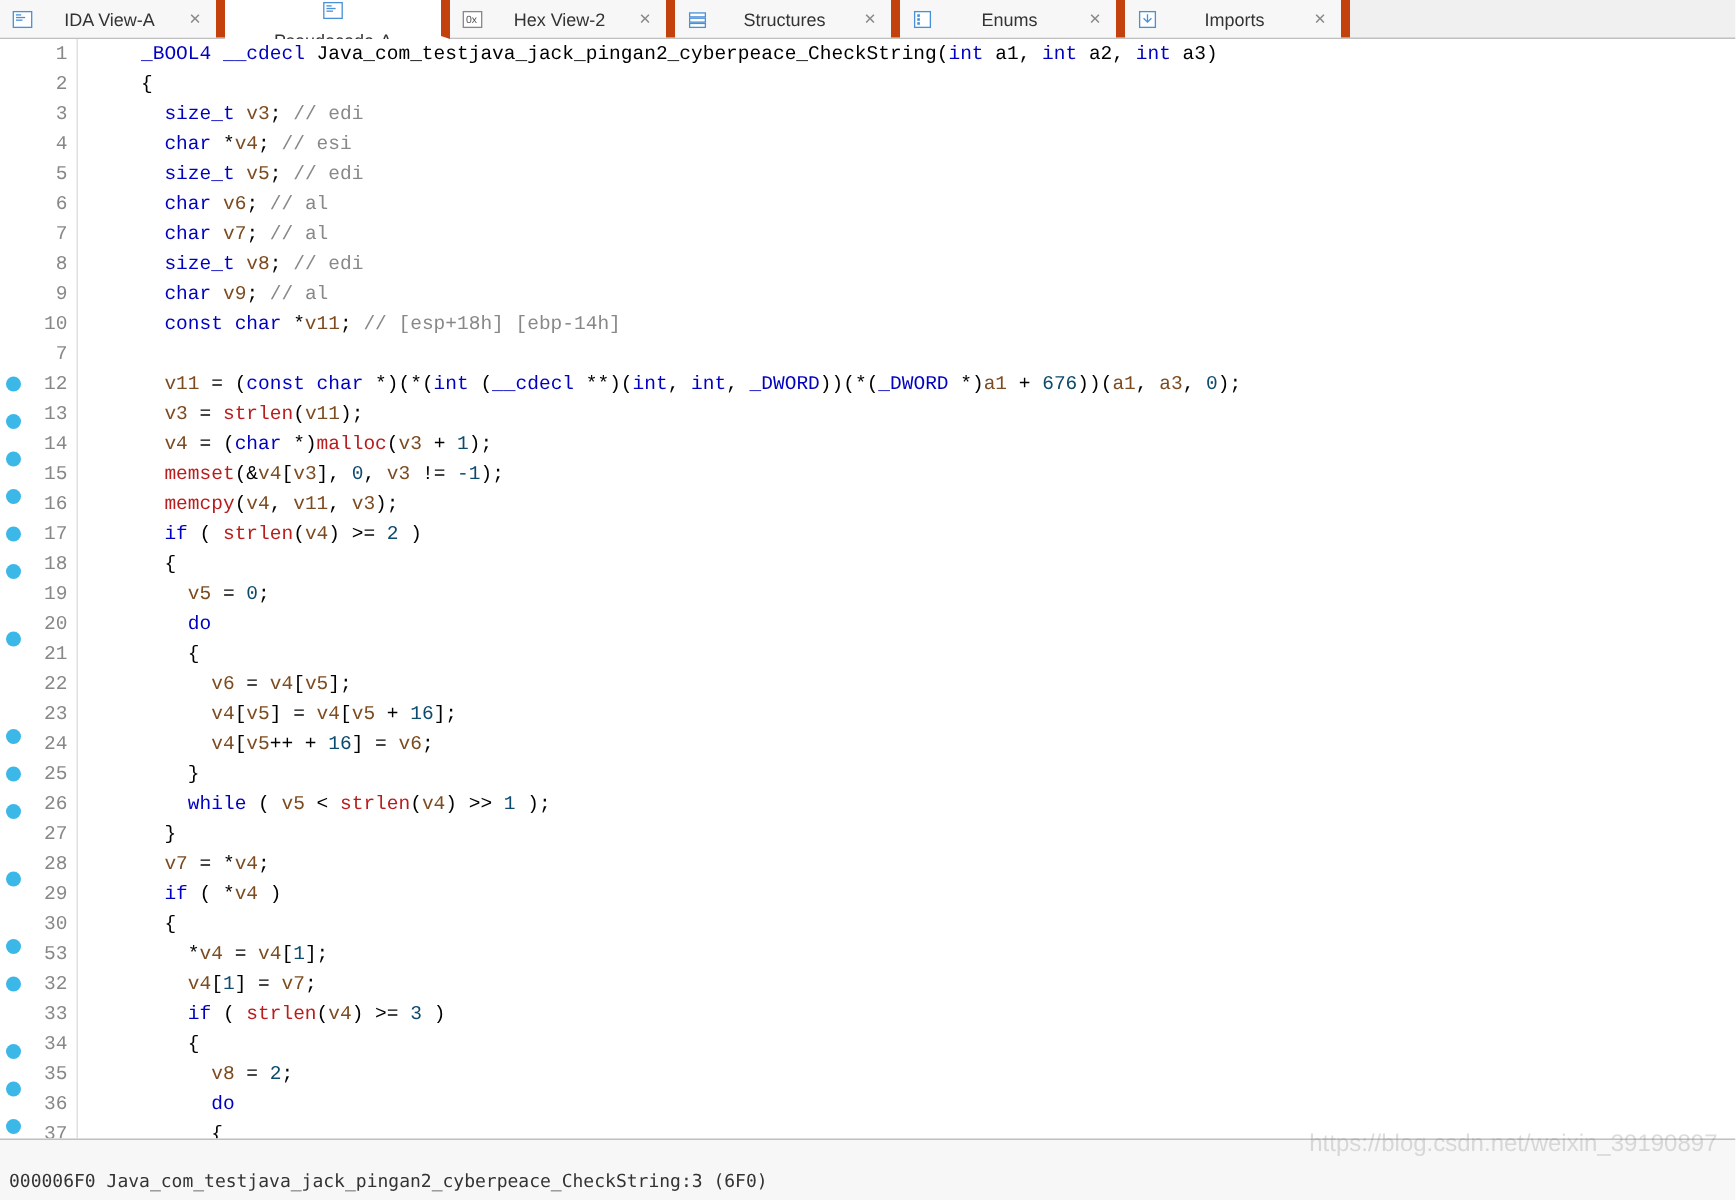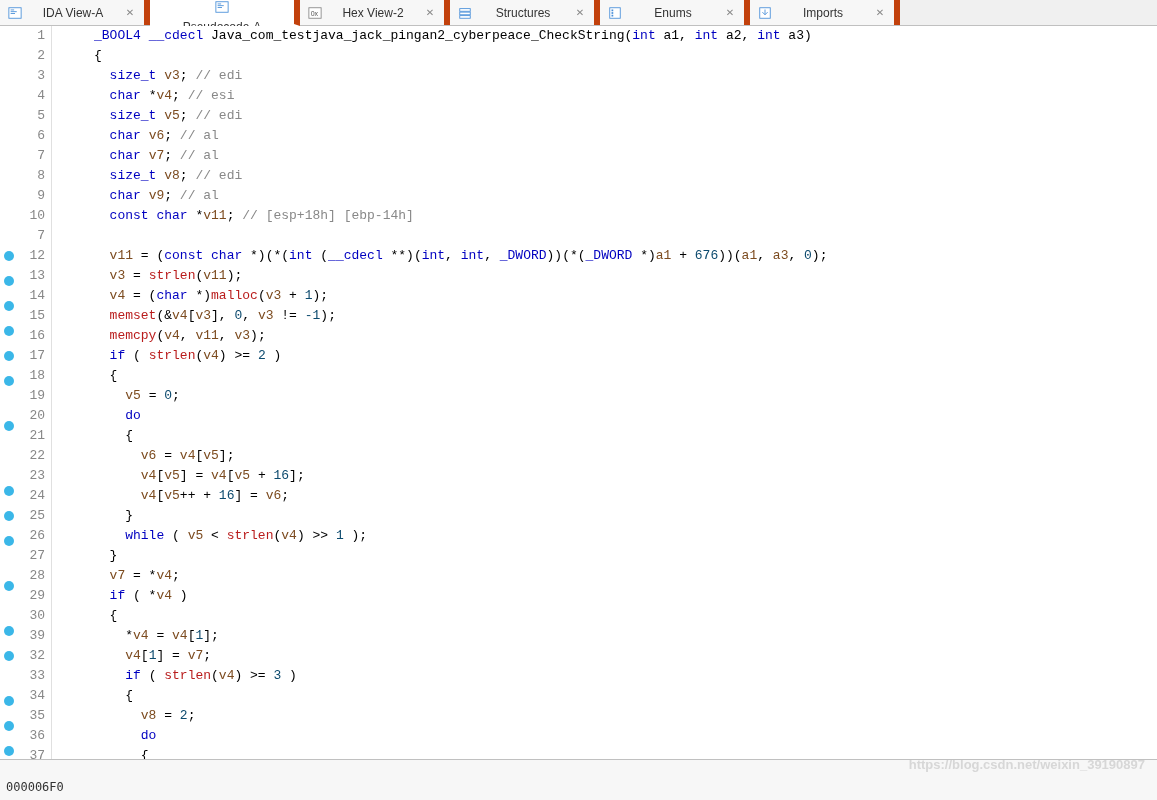--- a/index.html
+++ b/index.html
@@ -105,23 +105,22 @@
   padding: 20px 6px;
   color: #333;
   display: flex;
 }
 .watermark {
   position: absolute;
   right: 12px;
   bottom: 28px;
   color: rgba(120,120,120,0.25);
   font-family: Arial, sans-serif;
-  font-size: 13px;
+  font-size: 16px;
   pointer-events: none;
-  font-weight: bold;
 }
 </style>
 </head>
 <body>
 
 <div class="tabs" id="tabbar">
     <div class="tab">
       <span class="tab-icon">
         <svg viewBox="0 0 16 16">
           <rect x="1" y="2" width="14" height="12" fill="#fff" stroke="#4a90d9"></rect>
@@ -283,29 +282,30 @@
       <div class="ln">21</div>
       <div class="ln">22</div>
       <div class="ln">23</div>
       <div class="ln">24</div>
       <div class="ln">25</div>
       <div class="ln">26</div>
       <div class="ln">27</div>
       <div class="ln">28</div>
       <div class="ln">29</div>
       <div class="ln">30</div>
-      <div class="ln">39</div>
+      <div class="ln">53</div>
       <div class="ln">32</div>
       <div class="ln">33</div>
       <div class="ln">34</div>
       <div class="ln">35</div>
       <div class="ln">36</div>
       <div class="ln">37</div>
     </div>
   <div class="code" id="code"><div class="cl"><span class="ty">_BOOL4</span><span class="txt"> </span><span class="kw">__cdecl</span><span class="txt"> Java_com_testjava_jack_pingan2_cyberpeace_CheckString(</span><span class="ty">int</span><span class="txt"> a1, </span><span class="ty">int</span><span class="txt"> a2, </span><span class="ty">int</span><span class="txt"> a3)</span></div><div class="cl"><span class="txt">{</span></div><div class="cl hl"><span class="txt">  </span><span class="ty">size_t</span><span class="txt"> </span><span class="var">v3</span><span class="txt">; </span><span class="cmt">// edi</span></div><div class="cl"><span class="txt">  </span><span class="ty">char</span><span class="txt"> *</span><span class="var">v4</span><span class="txt">; </span><span class="cmt">// esi</span></div><div class="cl"><span class="txt">  </span><span class="ty">size_t</span><span class="txt"> </span><span class="var">v5</span><span class="txt">; </span><span class="cmt">// edi</span></div><div class="cl"><span class="txt">  </span><span class="ty">char</span><span class="txt"> </span><span class="var">v6</span><span class="txt">; </span><span class="cmt">// al</span></div><div class="cl"><span class="txt">  </span><span class="ty">char</span><span class="txt"> </span><span class="var">v7</span><span class="txt">; </span><span class="cmt">// al</span></div><div class="cl"><span class="txt">  </span><span class="ty">size_t</span><span class="txt"> </span><span class="var">v8</span><span class="txt">; </span><span class="cmt">// edi</span></div><div class="cl"><span class="txt">  </span><span class="ty">char</span><span class="txt"> </span><span class="var">v9</span><span class="txt">; </span><span class="cmt">// al</span></div><div class="cl"><span class="txt">  </span><span class="ty">const char</span><span class="txt"> *</span><span class="var">v11</span><span class="txt">; </span><span class="cmt">// [esp+18h] [ebp-14h]</span></div><div class="cl"><span class="txt"> </span></div><div class="cl"><span class="txt">  </span><span class="var">v11</span><span class="txt"> = (</span><span class="ty">const char</span><span class="txt"> *)(*(</span><span class="ty">int</span><span class="txt"> (</span><span class="kw">__cdecl</span><span class="txt"> **)(</span><span class="ty">int</span><span class="txt">, </span><span class="ty">int</span><span class="txt">, </span><span class="ty">_DWORD</span><span class="txt">))(*(</span><span class="ty">_DWORD</span><span class="txt"> *)</span><span class="var">a1</span><span class="txt"> + </span><span class="num">676</span><span class="txt">))(</span><span class="var">a1</span><span class="txt">, </span><span class="var">a3</span><span class="txt">, </span><span class="num">0</span><span class="txt">);</span></div><div class="cl"><span class="txt">  </span><span class="var">v3</span><span class="txt"> = </span><span class="fn">strlen</span><span class="txt">(</span><span class="var">v11</span><span class="txt">);</span></div><div class="cl"><span class="txt">  </span><span class="var">v4</span><span class="txt"> = (</span><span class="ty">char</span><span class="txt"> *)</span><span class="fn">malloc</span><span class="txt">(</span><span class="var">v3</span><span class="txt"> + </span><span class="num">1</span><span class="txt">);</span></div><div class="cl"><span class="txt">  </span><span class="fn">memset</span><span class="txt">(&amp;</span><span class="var">v4</span><span class="txt">[</span><span class="var">v3</span><span class="txt">], </span><span class="num">0</span><span class="txt">, </span><span class="var">v3</span><span class="txt"> != </span><span class="num">-1</span><span class="txt">);</span></div><div class="cl"><span class="txt">  </span><span class="fn">memcpy</span><span class="txt">(</span><span class="var">v4</span><span class="txt">, </span><span class="var">v11</span><span class="txt">, </span><span class="var">v3</span><span class="txt">);</span></div><div class="cl"><span class="txt">  </span><span class="kw">if</span><span class="txt"> ( </span><span class="fn">strlen</span><span class="txt">(</span><span class="var">v4</span><span class="txt">) &gt;= </span><span class="num">2</span><span class="txt"> )</span></div><div class="cl"><span class="txt">  {</span></div><div class="cl"><span class="txt">    </span><span class="var">v5</span><span class="txt"> = </span><span class="num">0</span><span class="txt">;</span></div><div class="cl"><span class="txt">    </span><span class="kw">do</span></div><div class="cl"><span class="txt">    {</span></div><div class="cl"><span class="txt">      </span><span class="var">v6</span><span class="txt"> = </span><span class="var">v4</span><span class="txt">[</span><span class="var">v5</span><span class="txt">];</span></div><div class="cl"><span class="txt">      </span><span class="var">v4</span><span class="txt">[</span><span class="var">v5</span><span class="txt">] = </span><span class="var">v4</span><span class="txt">[</span><span class="var">v5</span><span class="txt"> + </span><span class="num">16</span><span class="txt">];</span></div><div class="cl"><span class="txt">      </span><span class="var">v4</span><span class="txt">[</span><span class="var">v5</span><span class="txt">++ + </span><span class="num">16</span><span class="txt">] = </span><span class="var">v6</span><span class="txt">;</span></div><div class="cl"><span class="txt">    }</span></div><div class="cl"><span class="txt">    </span><span class="kw">while</span><span class="txt"> ( </span><span class="var">v5</span><span class="txt"> &lt; </span><span class="fn">strlen</span><span class="txt">(</span><span class="var">v4</span><span class="txt">) &gt;&gt; </span><span class="num">1</span><span class="txt"> );</span></div><div class="cl"><span class="txt">  }</span></div><div class="cl"><span class="txt">  </span><span class="var">v7</span><span class="txt"> = *</span><span class="var">v4</span><span class="txt">;</span></div><div class="cl"><span class="txt">  </span><span class="kw">if</span><span class="txt"> ( *</span><span class="var">v4</span><span class="txt"> )</span></div><div class="cl"><span class="txt">  {</span></div><div class="cl"><span class="txt">    *</span><span class="var">v4</span><span class="txt"> = </span><span class="var">v4</span><span class="txt">[</span><span class="num">1</span><span class="txt">];</span></div><div class="cl"><span class="txt">    </span><span class="var">v4</span><span class="txt">[</span><span class="num">1</span><span class="txt">] = </span><span class="var">v7</span><span class="txt">;</span></div><div class="cl"><span class="txt">    </span><span class="kw">if</span><span class="txt"> ( </span><span class="fn">strlen</span><span class="txt">(</span><span class="var">v4</span><span class="txt">) &gt;= </span><span class="num">3</span><span class="txt"> )</span></div><div class="cl"><span class="txt">    {</span></div><div class="cl"><span class="txt">      </span><span class="var">v8</span><span class="txt"> = </span><span class="num">2</span><span class="txt">;</span></div><div class="cl"><span class="txt">      </span><span class="kw">do</span></div><div class="cl"><span class="txt">      {</span></div></div>
 </div>
 
 <div class="status">
   <span>000006F0</span>
   <span>&nbsp;</span>
+  <span>Java_com_testjava_jack_pingan2_cyberpeace_CheckString:3 (6F0)</span>
 </div>
 
 <div class="watermark">https://blog.csdn.net/weixin_39190897</div>
 
 </body></html>

